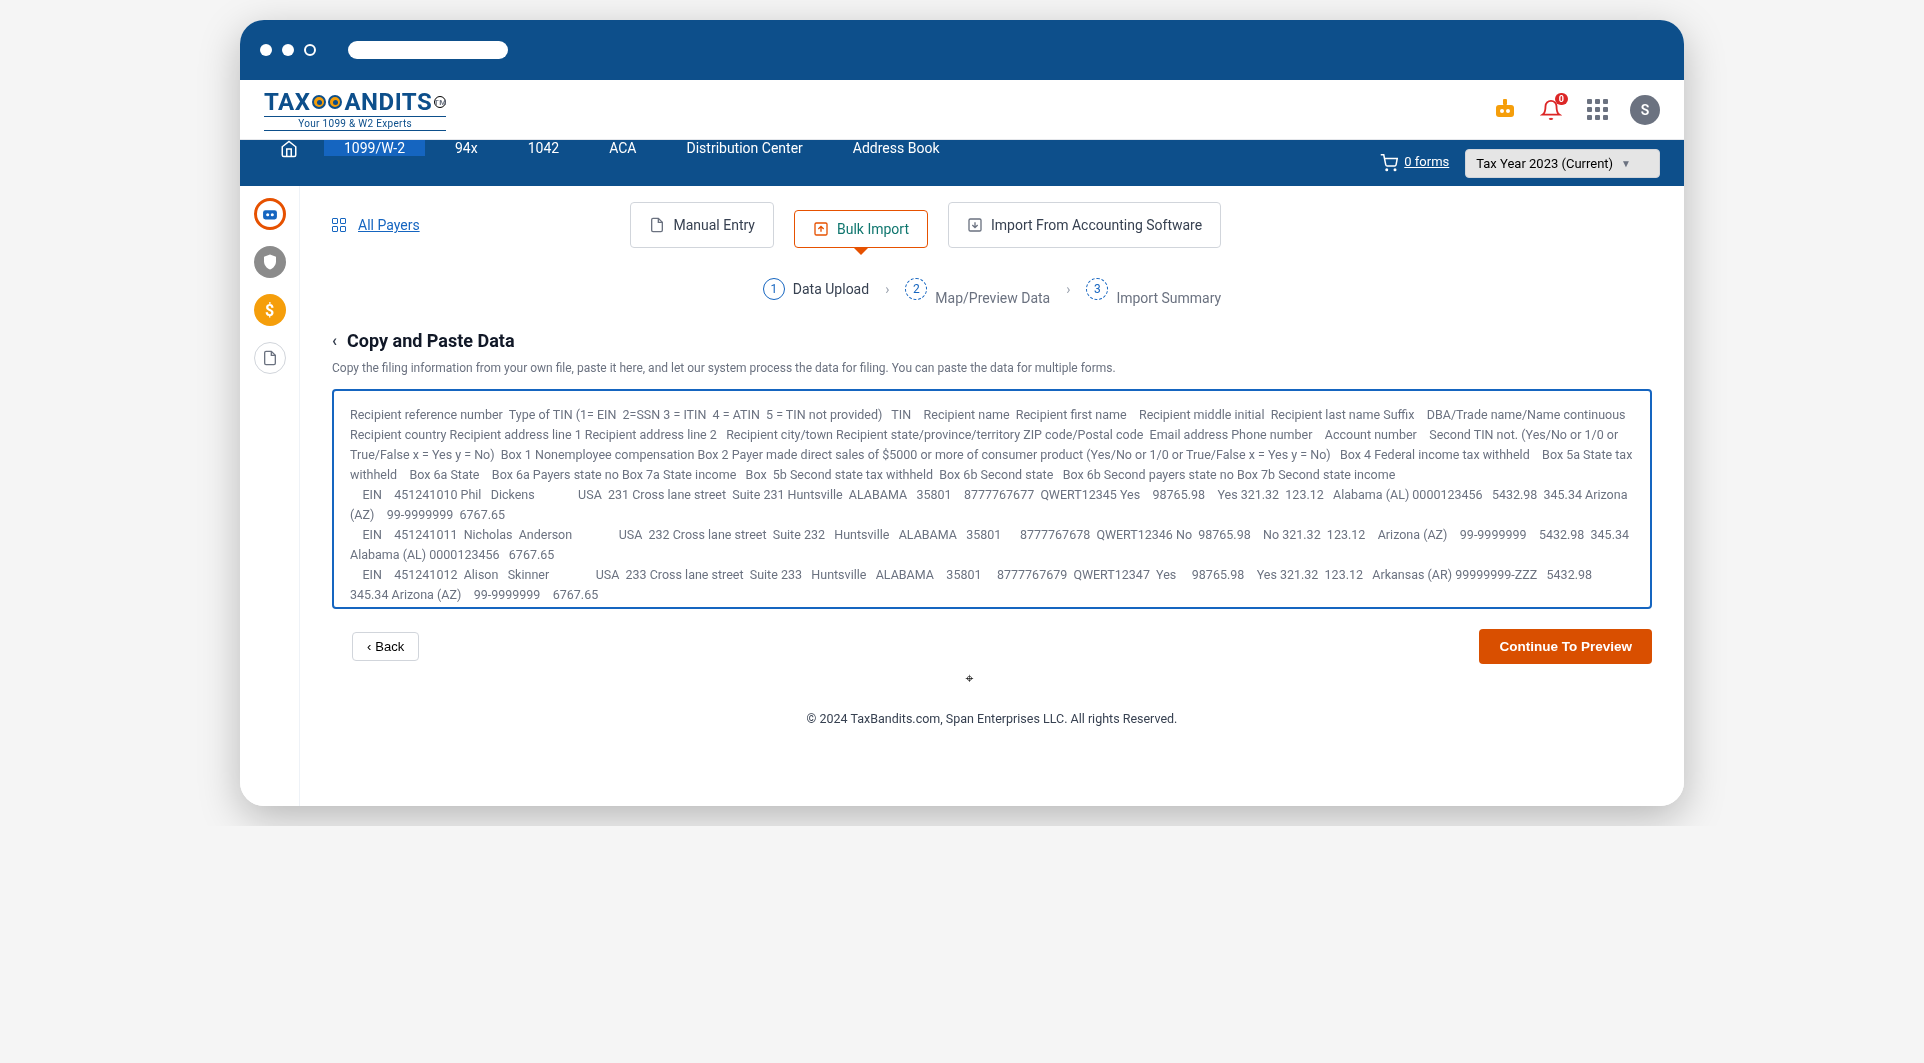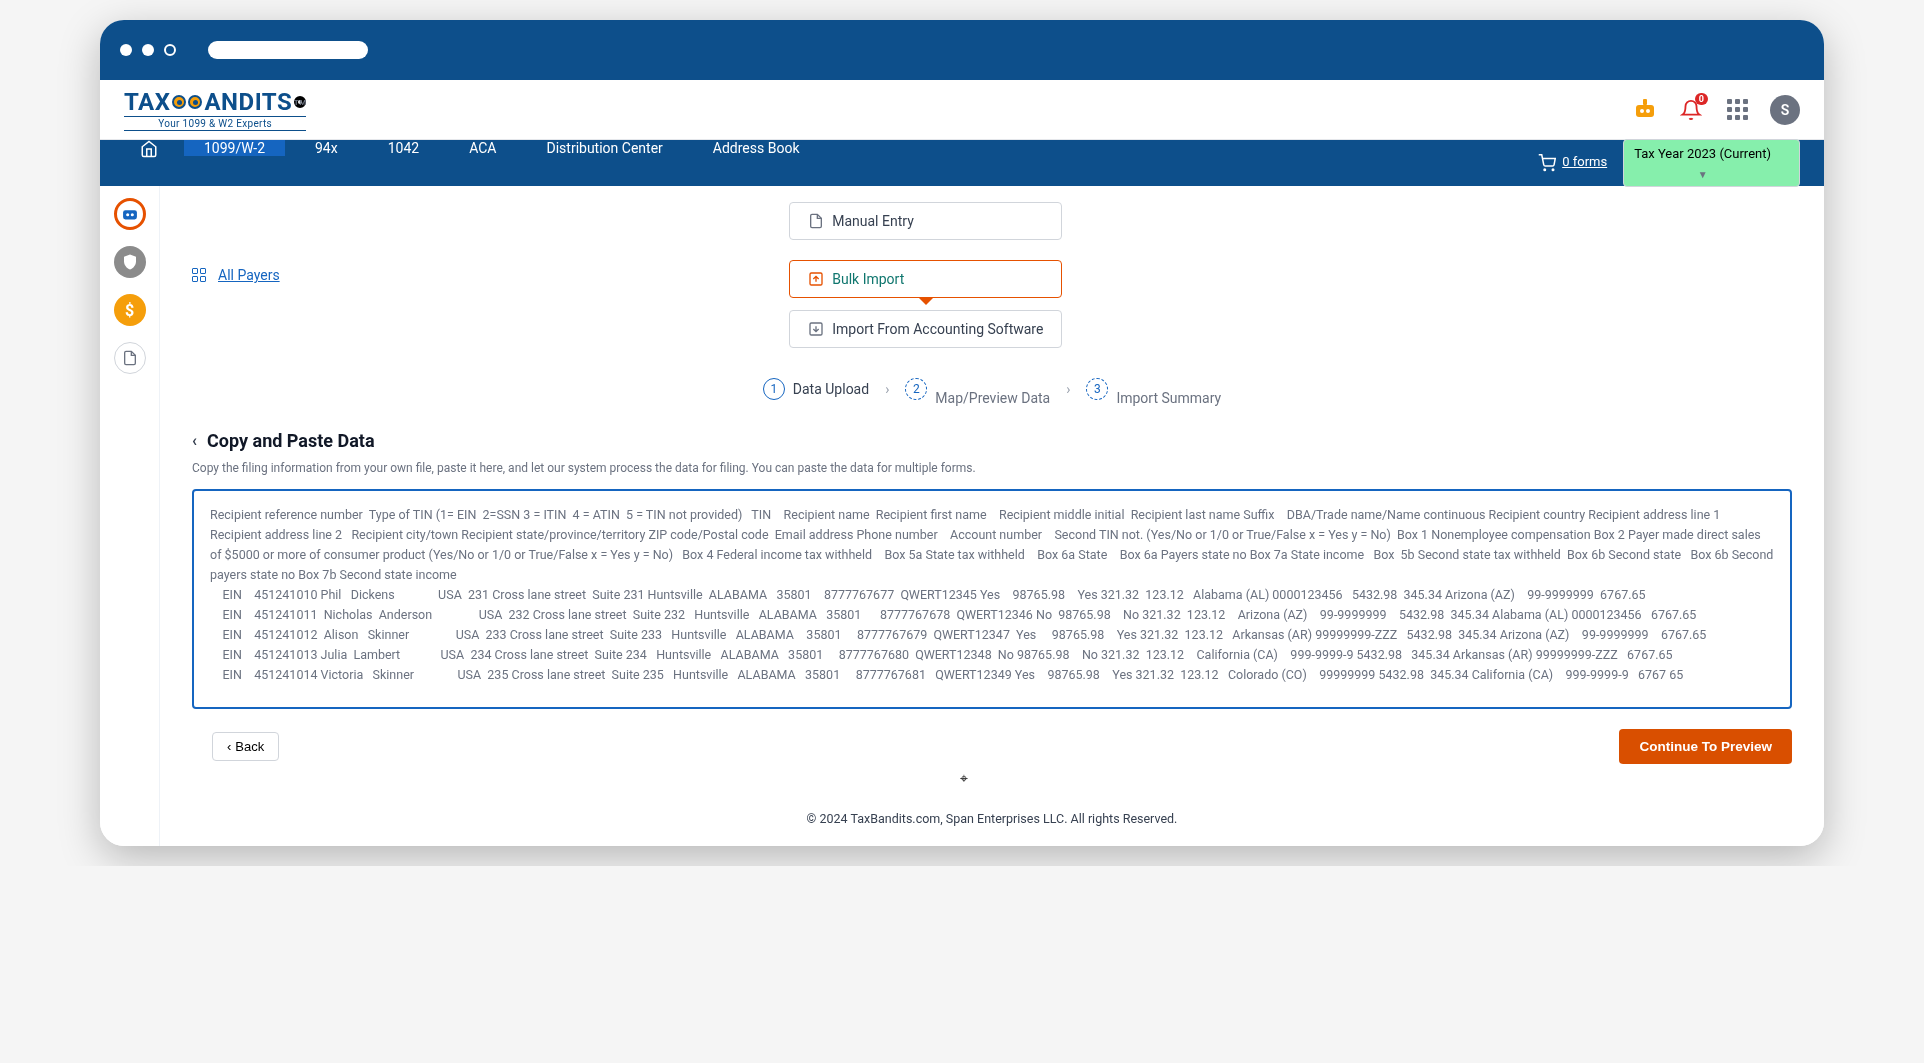--- a/index.html
+++ b/index.html
@@ -1,62 +1,62 @@
 <!DOCTYPE html>
 <html><head>
 <meta charset="utf-8">
 <style>
   * { box-sizing: border-box; margin: 0; padding: 0; }
   body { font-family: -apple-system, BlinkMacSystemFont, "Segoe UI", Roboto, Arial, sans-serif; background: #f5f5f5; display: flex; justify-content: center; align-items: flex-start; padding: 20px; }
-  .browser-frame { width: 1724px; background: #fff; border-radius: 24px; overflow: hidden; box-shadow: 0 12px 40px rgba(0,0,0,0.25); }
+  .browser-frame { width: 1444px; background: #fff; border-radius: 24px; overflow: hidden; box-shadow: 0 12px 40px rgba(0,0,0,0.25); }
   .browser-chrome { background: #0d4f8b; height: 60px; display: flex; align-items: center; padding: 0 20px; gap: 12px; }
   .dots { display: flex; gap: 10px; margin-right: 20px; }
   .dot { width: 12px; height: 12px; border-radius: 50%; }
   .dot-fill { background: #fff; }
   .dot-outline { border: 2px solid #fff; }
   .url-bar { width: 160px; height: 18px; background: #fff; border-radius: 10px; }
   .app-header { background: #fff; display: flex; align-items: center; justify-content: space-between; padding: 8px 24px; border-bottom: 1px solid #e5e7eb; }
   .logo { display: flex; flex-direction: column; }
   .logo-main { font-size: 24px; font-weight: 700; letter-spacing: 0.5px; display: flex; align-items: center; }
   .logo-tax { color: #0d4f8b; }
   .logo-eyes { display:inline-flex; gap:2px; margin:0 2px; }
   .logo-eye { width:14px; height:14px; border-radius:50%; background:#f59e0b; border:2px solid #0d4f8b; position:relative; }
   .logo-eye::after { content:''; position:absolute; width:5px; height:5px; background:#0d4f8b; border-radius:50%; top:3px; left:3px; }
   .logo-andits { color: #0d4f8b; }
-  .logo-tm { font-size: 8px; color:#6b7280; border:4px solid #000000; border-radius:50%; width:12px; height:12px; display:inline-flex; align-items:center; justify-content:center; margin-left:2px; vertical-align:top; }
+  .logo-tm { font-size: 8px; color:#6b7280; border:1px solid #000000; border-radius:50%; width:12px; height:12px; display:inline-flex; align-items:center; justify-content:center; margin-left:2px; vertical-align:top; }
   .logo-sub { font-size: 10px; color: #0d4f8b; border-top:1px solid #0d4f8b; border-bottom:1px solid #0d4f8b; padding: 1px 0; text-align:center; letter-spacing:0.3px; }
   .header-right { display:flex; align-items:center; gap:20px; }
   .hdr-icon { width:26px; height:26px; display:flex; align-items:center; justify-content:center; cursor:pointer; position:relative; }
   .robot-icon-svg { fill:#f59e0b; }
   .bell-badge { position:absolute; top:-4px; right:-4px; background:#dc2626; color:#fff; font-size:9px; border-radius:8px; padding:1px 4px; font-weight:bold; }
   .apps-grid { display:grid; grid-template-columns:repeat(3,5px); grid-template-rows:repeat(3,5px); gap:3px; }
   .apps-grid span { background:#6b7280; border-radius:1px; }
   .avatar { width:30px; height:30px; border-radius:50%; background:#6b7280; color:#fff; display:flex; align-items:center; justify-content:center; font-weight:600; font-size:14px; }
   .topnav { background:#0d4f8b; display:flex; align-items:center; justify-content:space-between; padding:0 24px; height:46px; }
   .nav-left { display:flex; align-items:flex-start; height:100%;gap:10px; }
   .nav-item { color:#fff; padding:0 20px; display:flex; align-items:center; font-size:14px; cursor:pointer; }
   .nav-item.home { padding:0 16px; }
   .nav-item.active { background:#1565c0; }
   .nav-right { display:flex; align-items:center; gap:16px; }
   .forms-count { color:#fff; font-size:13px; text-decoration:underline; display:flex; align-items:flex-start; gap:6px; cursor:pointer; }
-  .tax-year-select { background:#86efac; border:1px solid #d1d5db; border-radius:4px; padding:6px 28px 6px 10px; font-size:13px; position:relative; cursor:pointer; display:flex; align-items:center; gap:8px;flex-direction:column; }
+  .tax-year-select { background:#e5e5e5; border:1px solid #d1d5db; border-radius:4px; padding:6px 28px 6px 10px; font-size:13px; position:relative; cursor:pointer; display:flex; align-items:center; gap:8px; }
   .ty-caret { font-size:10px; color:#6b7280; }
   .app-body { display:flex; min-height:620px; }
   .left-rail { width:60px; background:#fff; padding:12px 0; display:flex; flex-direction:column; align-items:center; gap:16px; border-right:1px solid #eef2f7; }
   .rail-icon { width:32px; height:32px; border-radius:50%; display:flex; align-items:center; justify-content:center; cursor:pointer; }
   .rail-icon.active { border:3px solid #e65100; }
   .rail-icon.badge { background:#8b8b8b; color:#fff; font-size:16px; }
   .rail-icon.dollar { background:#f59e0b; color:#fff; font-size:16px; font-weight:bold; }
   .rail-icon.doc { border:1px solid #d1d5db; color:#6b7280; }
   .main { flex:1; padding:16px 32px 0 32px; background:#fff; }
   .top-row { display:flex; justify-content:space-between; align-items:center; margin-bottom:8px; }
   .all-payers { display:flex; align-items:center; gap:12px; color:#1565c0; font-size:14px; text-decoration:underline; cursor:pointer; }
   .grid-dots { display:grid; grid-template-columns:repeat(2,6px); grid-template-rows:repeat(2,6px); gap:2px; }
   .grid-dots span { border:1.5px solid #1565c0; border-radius:1px; }
-  .entry-tabs { display:flex; gap:12px;flex-direction:column; }
+  .entry-tabs { display:flex; gap:20px; }
   .etab { border:1px solid #d1d5db; border-radius:4px; padding:10px 18px; font-size:14px; color:#374151; display:flex; align-items:center; gap:8px; cursor:pointer; background:#fff; position:relative; }
   .etab.active { border:1px solid #e65100; color:#0f766e;margin-top:8px; }
   .etab.active::after { content:''; position:absolute; bottom:-8px; left:50%; transform:translateX(-50%); width:0; height:0; border-left:8px solid transparent; border-right:8px solid transparent; border-top:8px solid #e65100; }
   .spacer { width:220px; }
   .steps { display:flex; align-items:center; justify-content:center; gap:16px; margin:24px 0; font-size:14px; }
   .step { display:flex; align-items:center; gap:8px; }
   .step-num { width:22px; height:22px; border:1.5px dashed #1565c0; border-radius:50%; display:flex; align-items:center; justify-content:center; font-size:12px; color:#1565c0; }
   .step.done .step-num, .step.current .step-num { border-style:solid; }
   .step-label { color:#374151; }
   .step.later .step-label { color:#6b7280;margin-top:18px; }

